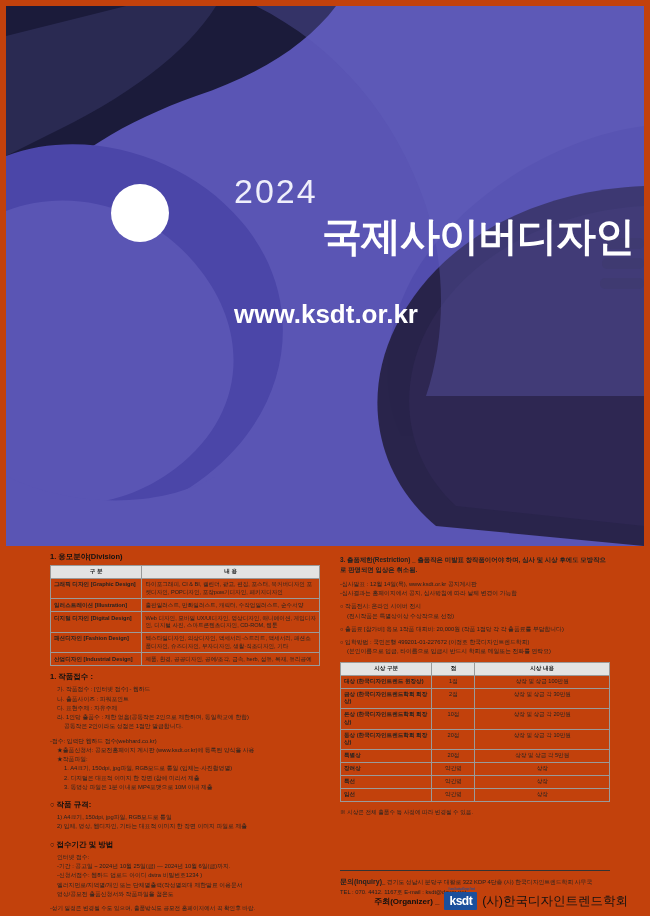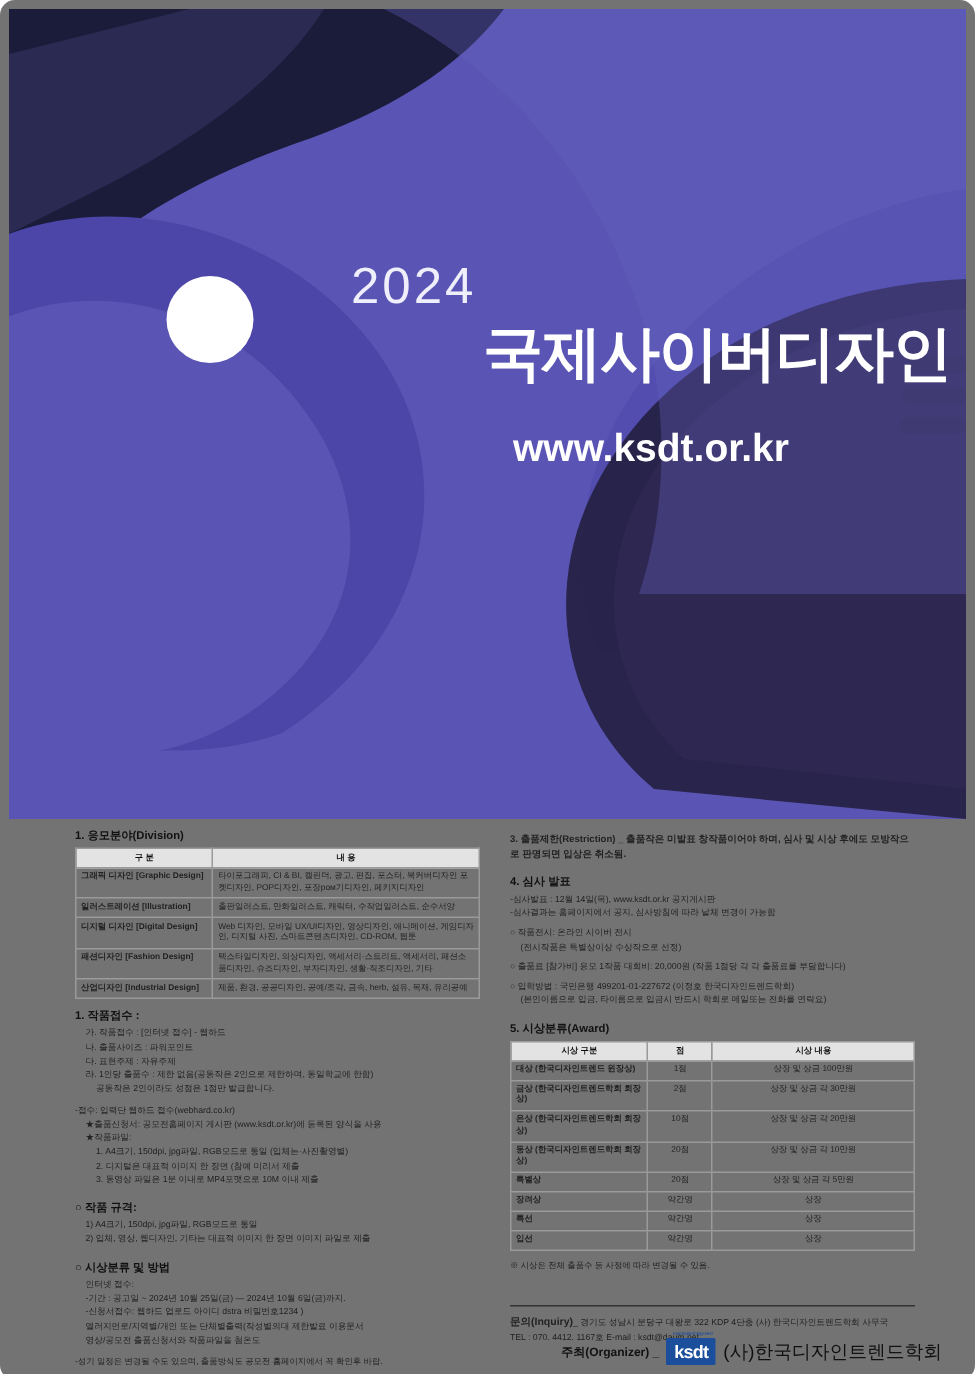--- a/index.html
+++ b/index.html
@@ -10,22 +10,21 @@
   body {
     width: 650px; height: 920px;
     font-family: "Liberation Sans", sans-serif;
     position: relative;
     overflow: hidden;
   }
   .poster {
     position: absolute;
     left: 0; top: 0;
     width: 650px; height: 920px;
-    background: #737373;
-    border-radius: 10px;
+    background: #c2410c;
   }
   
   .art {
     position: absolute;
     left: 6px; top: 6px;
     width: 638px; height: 540px;
     background: #5a55b4;
     overflow: hidden;
   }
   .art svg { position: absolute; left: 0; top: 0; }
@@ -53,26 +52,25 @@
   }
   .t-main1 .hl { color: #ffffff; }
   .t-main2 {
     font-size: 40px;
     font-weight: 700;
     line-height: 1.12;
     letter-spacing: -1px;
     margin-top: 2px;
   }
   .t-url {
-    margin-top: 24px;
+    margin-top: 40px;
     font-size: 26px;
     font-weight: 700;
     letter-spacing: 0px;
     color: #ffffff;
-    text-align: center;
   }
   
   .content {
     position: absolute;
     left: 0; top: 552px;
     width: 602px; height: 368px;
     color: #1a1a1a;
   }
   .col-left {
     position: absolute;
@@ -276,48 +274,46 @@
         <li class="ind2">2. 디지털은 대표적 이미지 한 장면 (참예 미리서 제출</li>
         <li class="ind2">3. 동영상 파일은 1분 이내로 MP4포맷으로 10M 이내 제출</li>
       </ul>
 
       <div class="sec-title spaced">○ 작품 규격:</div>
       <ul class="plain">
         <li class="ind1">1) A4크기, 150dpi, jpg파일, RGB모드로 통일</li>
         <li class="ind1">2) 입체, 영상, 웹디자인, 기타는 대표적 이미지 한 장면 이미지 파일로 제출</li>
       </ul>
 
-      <div class="sec-title spaced">○ 시상분류 및 방법</div>
+      <div class="sec-title spaced">○ 접수기간 및 방법</div>
       <ul class="plain">
         <li class="ind1">인터넷 접수:</li>
         <li class="ind1">-기간 : 공고일 ~ 2024년 10월 25일(금) — 2024년 10월 6일(금)까지.</li>
         <li class="ind1">-신청서접수: 웹하드 업로드 아이디 dstra 비밀번호1234 )</li>
         <li class="ind1">엘러지먼로/지역별/개인 또는 단체별출력(작성별의대 제한발료 이용문서</li>
         <li class="ind1">영상/공모전 출품신청서와 작품파일을 첨온도</li>
       </ul>
 
       <div class="note">-성기 일정은 변경될 수도 있으며, 출품방식도 공모전 홈페이지에서 꼭 확인후 바랍.</div>
     </div>
 
     <div class="col-right">
 
       <div class="note" style="font-weight:700;font-size:6.4px;line-height:1.55;">3. 출품제한(Restriction) _ 출품작은 미발표 창작품이어야 하며, 심사 및 시상 후에도 모방작으로 판명되면 입상은 취소됨.</div>
 
-      <div class="sec-title spaced">4. 심사 발표</div>
       <ul class="plain">
         <li>-심사발표 : 12월 14일(목), www.ksdt.or.kr 공지게시판</li>
         <li>-심사결과는 홈페이지에서 공지, 심사방침에 따라 낱체 변경이 가능함</li>
         <li style="margin-top:4px;">○ 작품전시: 온라인 시이버 전시</li>
         <li class="ind1">(전시작품은 특별상이상 수상작으로 선정)</li>
         <li style="margin-top:4px;">○ 출품료 [참가비] 응모 1작품 대회비: 20,000원 (작품 1점당 각 각 출품료를 부담합니다)</li>
         <li style="margin-top:4px;">○ 입학방법 : 국민은행 499201-01-227672 (이정호 한국디자인트렌드학회)</li>
         <li class="ind1">(본인이름으로 입금, 타이름으로 입금시 반드시 학회로 메일또는 전화를 연락요)</li>
       </ul>
 
-      <div class="sec-title spaced">5. 시상분류(Award)</div>
       <table class="tbl">
         <thead>
           <tr>
             <th>시상 구분</th>
             <th style="width:16%">점</th>
             <th>시상 내용</th>
           </tr>
         </thead>
         <tbody>
           <tr>

